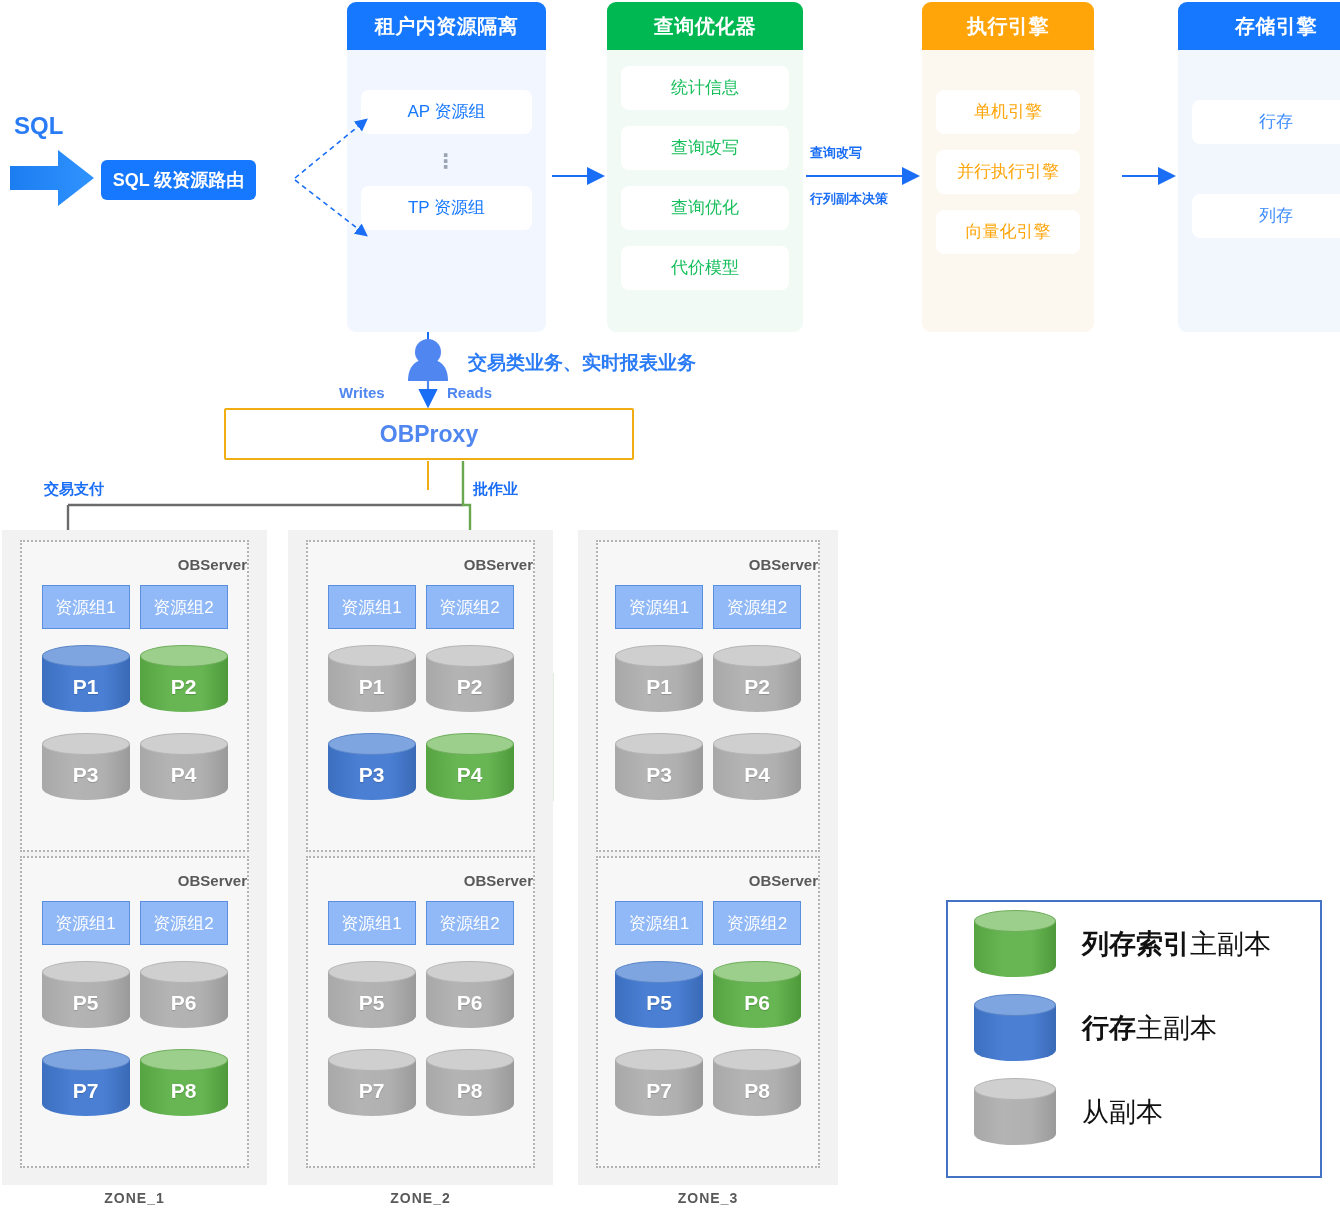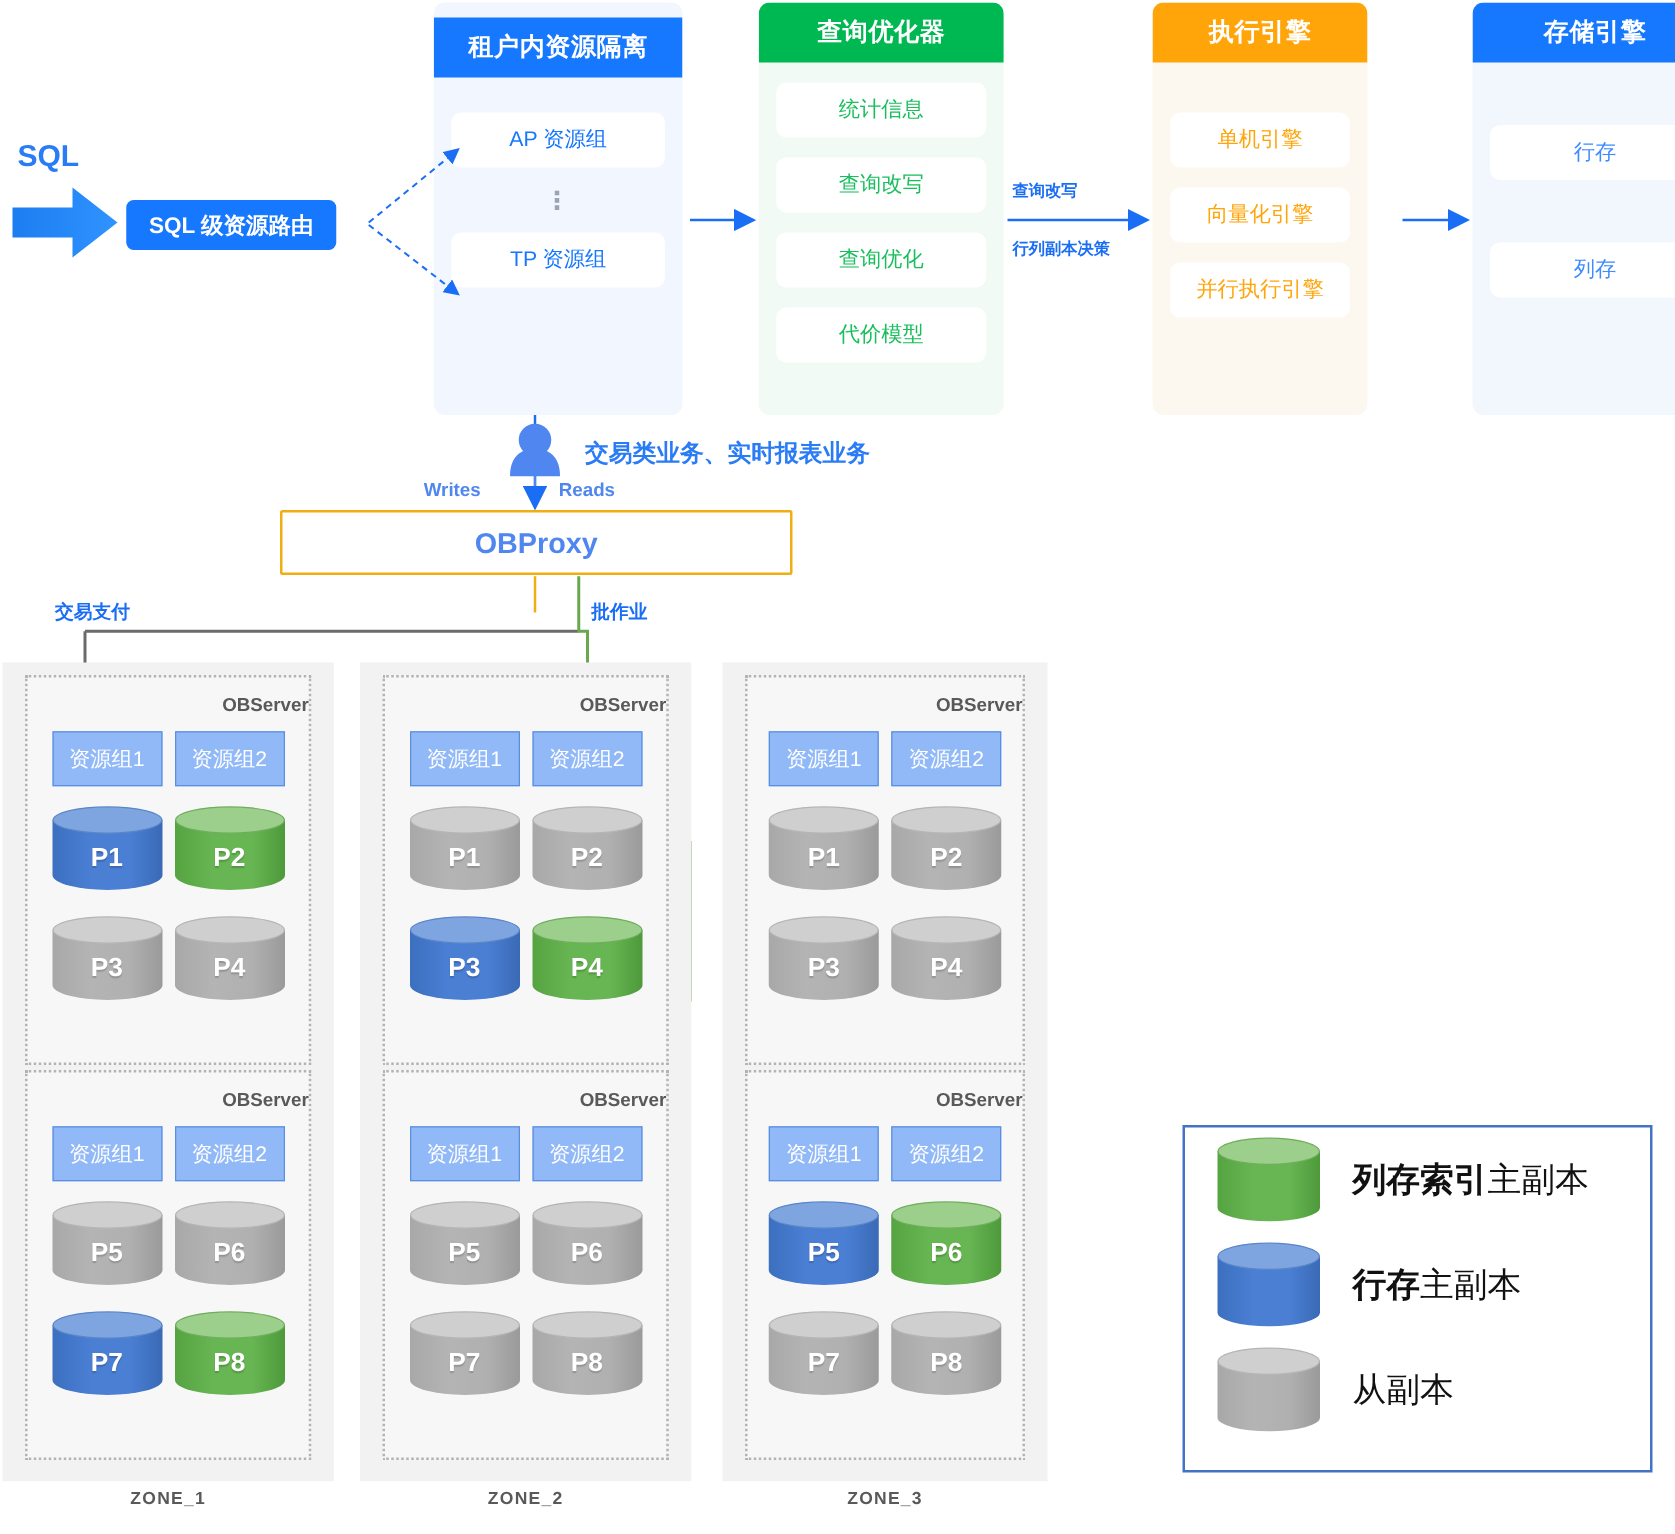--- a/index.html
+++ b/index.html
@@ -15,21 +15,21 @@
   .panel { position: absolute; border-radius: 9px; overflow: hidden;
            box-shadow: 0 0 0 0 transparent; }
   .panel-head { height: 48px; line-height: 48px; text-align: center;
                 font-size: 20px; font-weight: bold; color: #fff; letter-spacing: .5px; }
   .panel-body { position: absolute; left: 0; right: 0; top: 48px; bottom: 0;
                 padding: 16px 14px; }
   .chip { background: #ffffff; border-radius: 8px; height: 44px; line-height: 44px;
           text-align: center; font-size: 17px; margin-bottom: 16px; }
 
   .p-tenant { left: 347px; top: 2px; width: 199px; height: 330px; background: #f1f6ff; }
-  .p-tenant .panel-head { background: #1677ff; margin-top: 12px; }
+  .p-tenant .panel-head { background: #1677ff; }
   .p-tenant .chip { color: #1677ff; }
   .p-tenant .panel-body { padding-top: 40px; }
   .dots { text-align: center; color: #9aa4b2; font-size: 20px; line-height: 22px;
           letter-spacing: 2px; margin: 2px 0 14px 0; font-weight: bold; }
 
   .p-opt { left: 607px; top: 2px; width: 196px; height: 330px; background: #f2faf5; }
   .p-opt .panel-head { background: #00b852; }
   .p-opt .chip { color: #18bf5c; }
 
   .p-exec { left: 922px; top: 2px; width: 172px; height: 330px; background: #fcf8ef; }
@@ -40,21 +40,21 @@
   .p-store { left: 1178px; top: 2px; width: 196px; height: 330px; background: #f2f6fd; }
   .p-store .panel-head { background: #1677ff; }
   .p-store .chip { color: #3d8bff; }
   .p-store .panel-body { padding-top: 50px; }
   .p-store .chip.gap { margin-top: 50px; }
 
   
   .sql-label { position: absolute; left: 14px; top: 112px; font-size: 24px;
                font-weight: bold; color: #2a7bf6; }
   .sql-arrow { position: absolute; left: 8px; top: 148px; width: 88px; height: 60px; }
-  .router { position: absolute; left: 101px; top: 160px; width: 168px; height: 40px;
+  .router { position: absolute; left: 101px; top: 160px; width: 155px; height: 40px;
             background: #1677ff; border-radius: 6px; color: #fff; font-size: 18px;
             font-weight: bold; display: flex; align-items: center; justify-content: center; }
 
   
   .ovl { position: absolute; left: 0; top: 0; width: 1340px; height: 1227px;
          pointer-events: none; }
 
   .lbl { position: absolute; font-size: 13px; font-weight: bold; color: #1a6ef5;
          white-space: nowrap; }
   .lbl-decide1 { left: 810px; top: 144px; }
@@ -153,22 +153,22 @@
       <div class="chip">查询改写</div>
       <div class="chip">查询优化</div>
       <div class="chip">代价模型</div>
     </div>
   </div>
 
   <div class="panel p-exec">
     <div class="panel-head">执行引擎</div>
     <div class="panel-body">
       <div class="chip">单机引擎</div>
+      <div class="chip">并行执行引擎</div>
       <div class="chip">向量化引擎</div>
-      <div class="chip">并行执行引擎</div>
     </div>
   </div>
 
   <div class="panel p-store">
     <div class="panel-head">存储引擎</div>
     <div class="panel-body">
       <div class="chip">行存</div>
       <div class="chip gap">列存</div>
     </div>
   </div>

